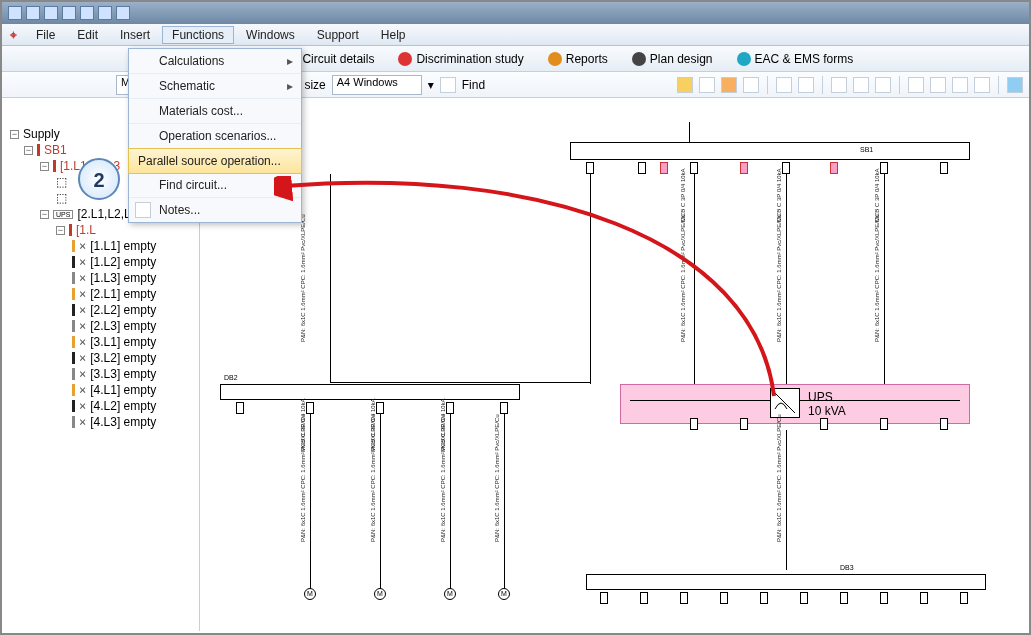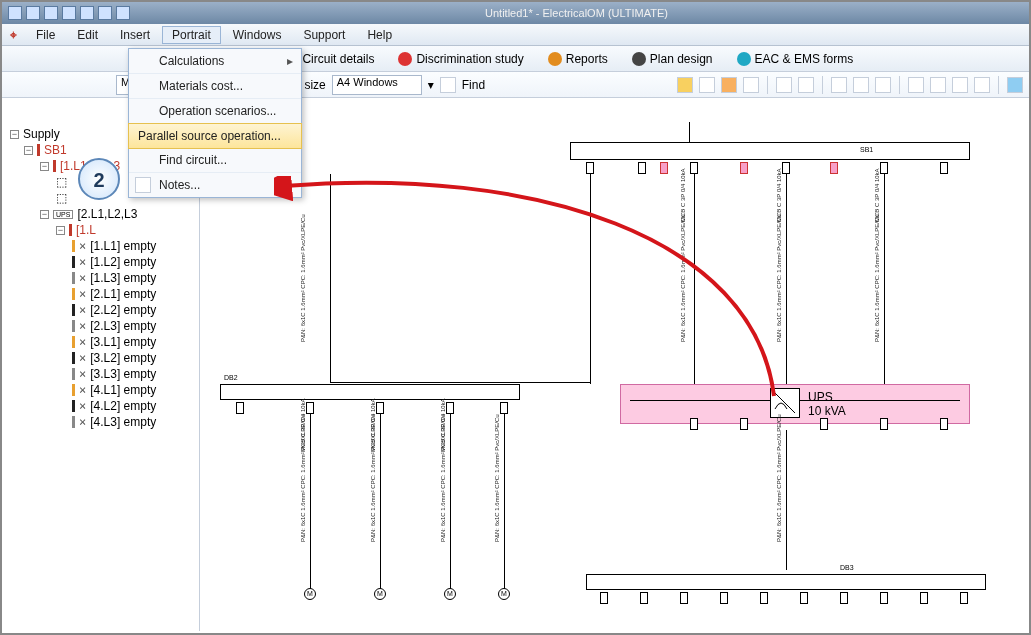--- a/index.html
+++ b/index.html
@@ -65,29 +65,28 @@
   <div class="titlebar">
     <div class="qat">
       <span class="tb-icon"></span>
       <span class="tb-icon"></span>
       <span class="tb-icon"></span>
       <span class="tb-icon"></span>
       <span class="tb-icon"></span>
       <span class="tb-icon"></span>
       <span class="tb-icon"></span>
     </div>
-    <div class="title-text">Untitled1* - ElectricalOM (ULTIMATE)</div>
   </div>
 
   <div class="menubar">
     <span class="mi">⌖</span>
     <span class="mi">File</span>
     <span class="mi">Edit</span>
     <span class="mi">Insert</span>
-    <span class="mi active">Portrait</span>
+    <span class="mi active">Functions</span>
     <span class="mi">Windows</span>
     <span class="mi">Support</span>
     <span class="mi">Help</span>
   </div>
 
 
   <div class="toolbar1">
     <span style="width:120px"></span>
     <div class="tab-btn blue">
         <span>atic</span>
@@ -145,20 +144,21 @@
     <span class="tico"></span>
     <span class="tico"></span>
     <span class="tico"></span>
     <span class="tico"></span>
     <span class="sep"></span>
     <span class="tico" style="background:#8fcdf2"></span>
   </div>
 
   <div class="dropdown">
     <div class="dmi arrow">Calculations</div>
+    <div class="dmi arrow">Schematic</div>
     <div class="dmi">Materials cost...</div>
     <div class="dmi">Operation scenarios...</div>
     <div class="dmi hl">Parallel source operation...</div>
     <div class="dmi">Find circuit...</div>
     <div class="dmi"><span class="dico"></span><span>Notes...</span></div>
   </div>
 
   <div class="anno-circle" style="left:76px; top:156px;">2</div>
   <svg class="anno-arrow" style="left:272px; top:174px; width:520px; height:250px;">
     <defs>

